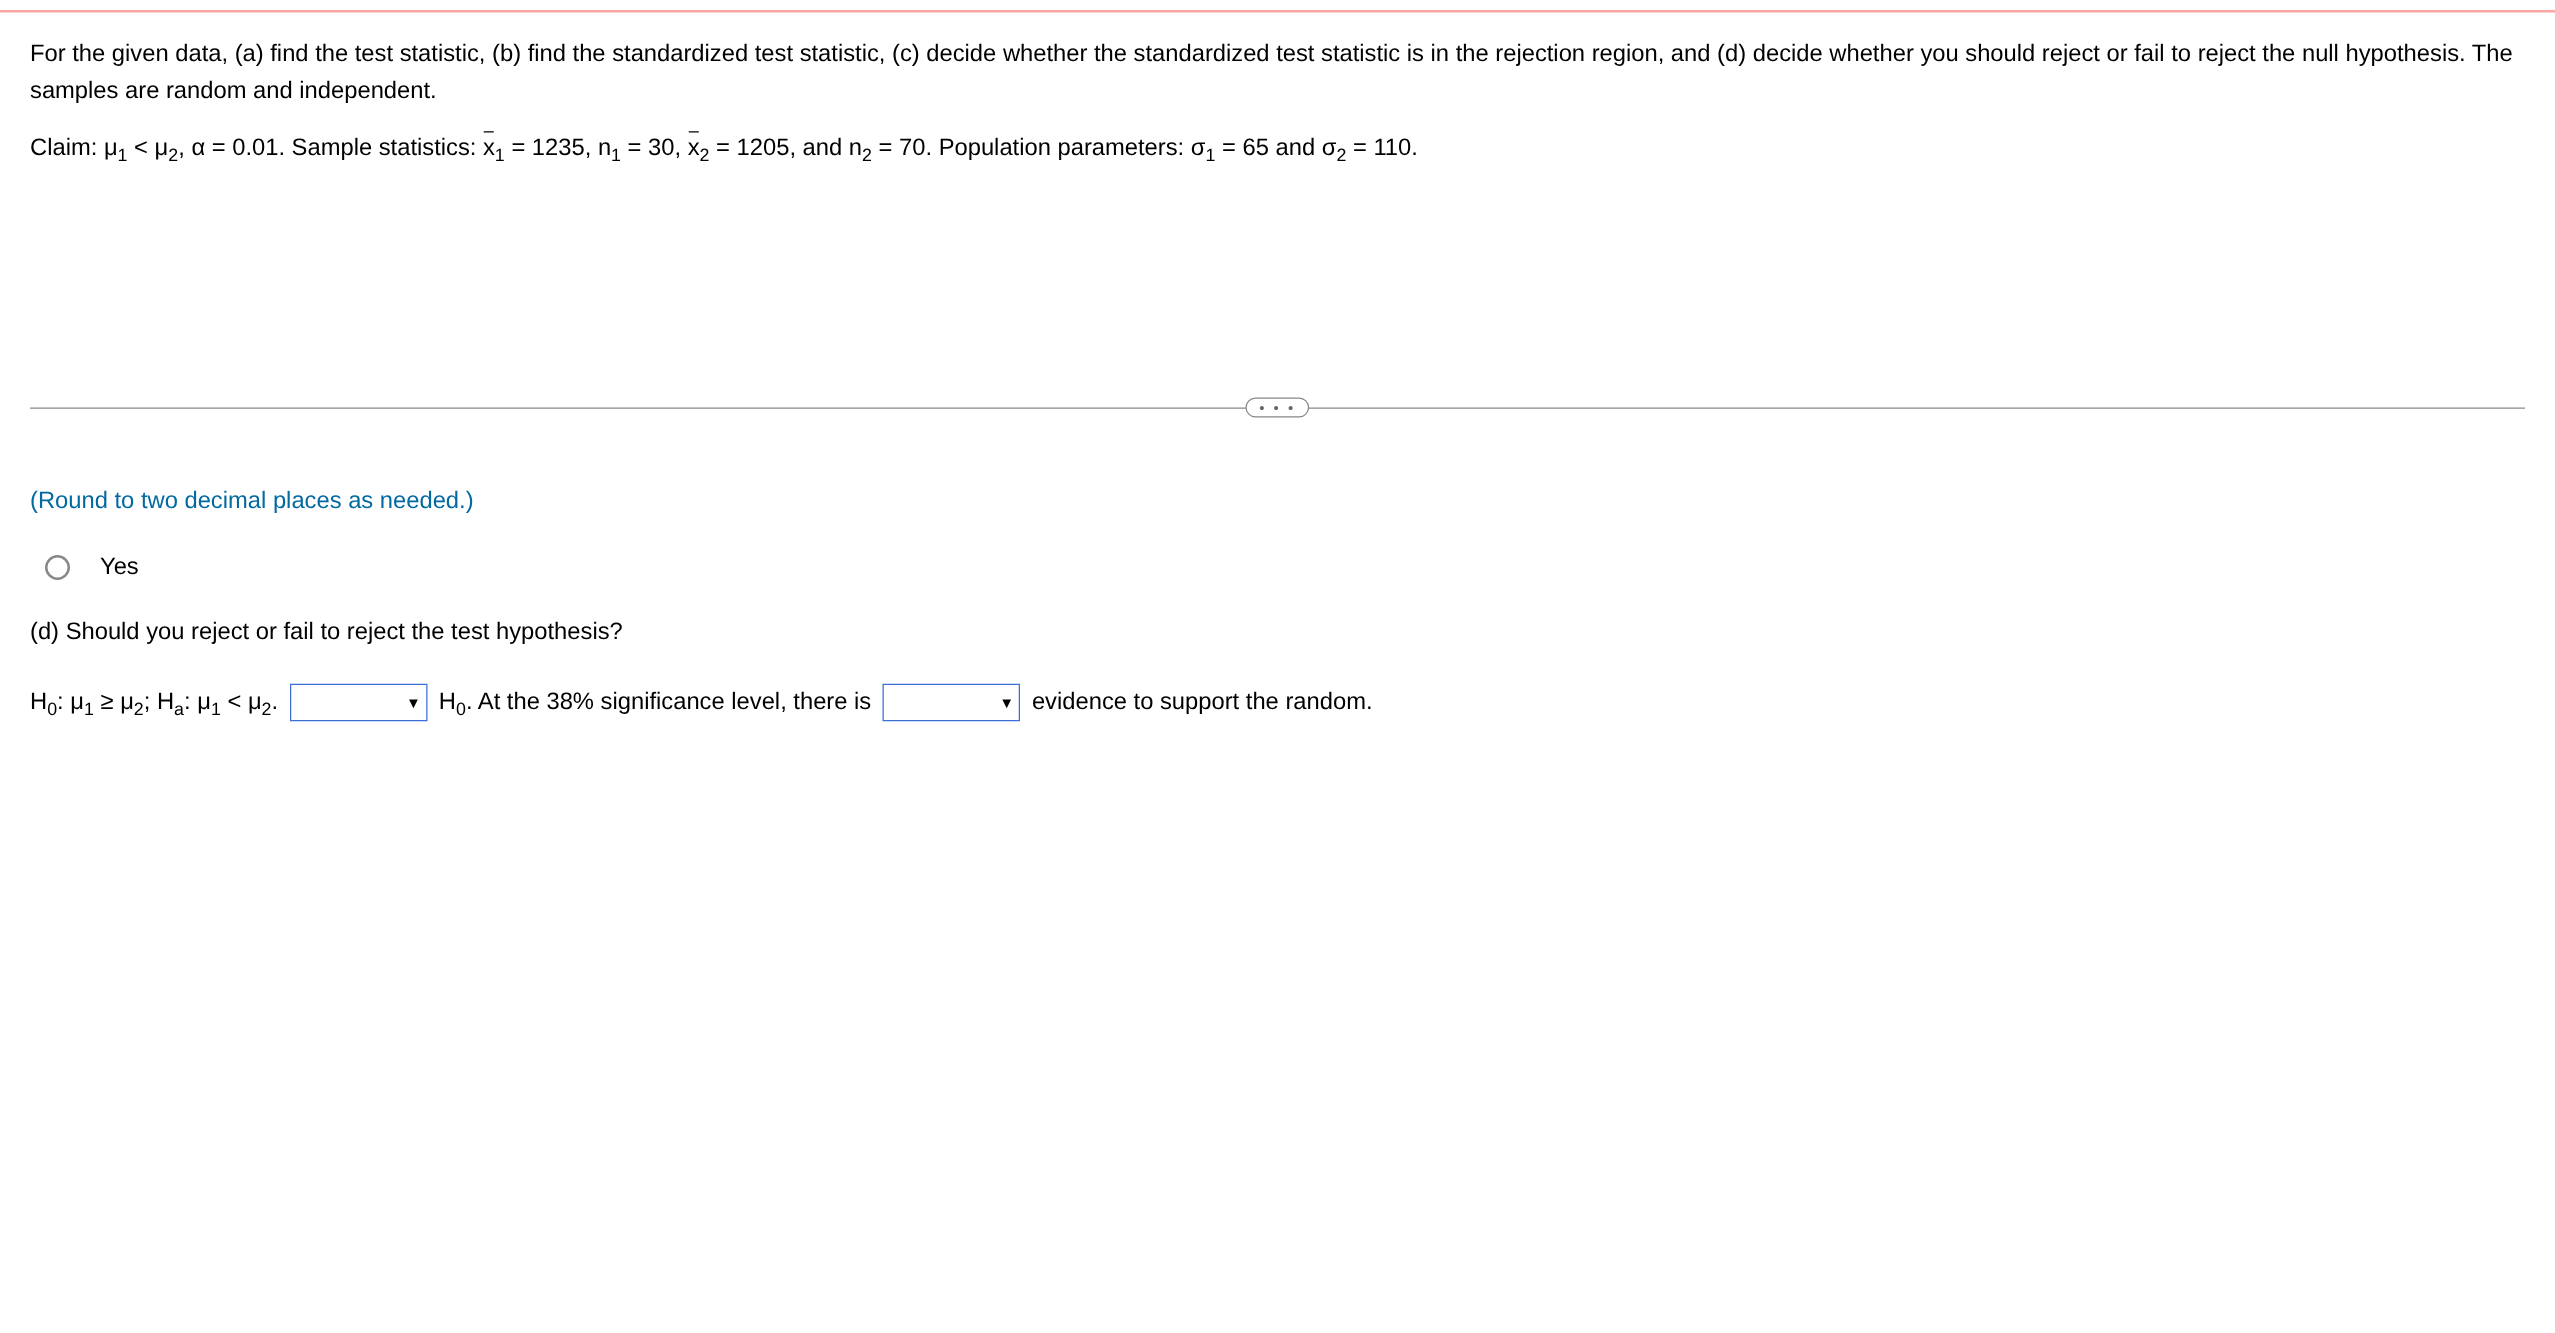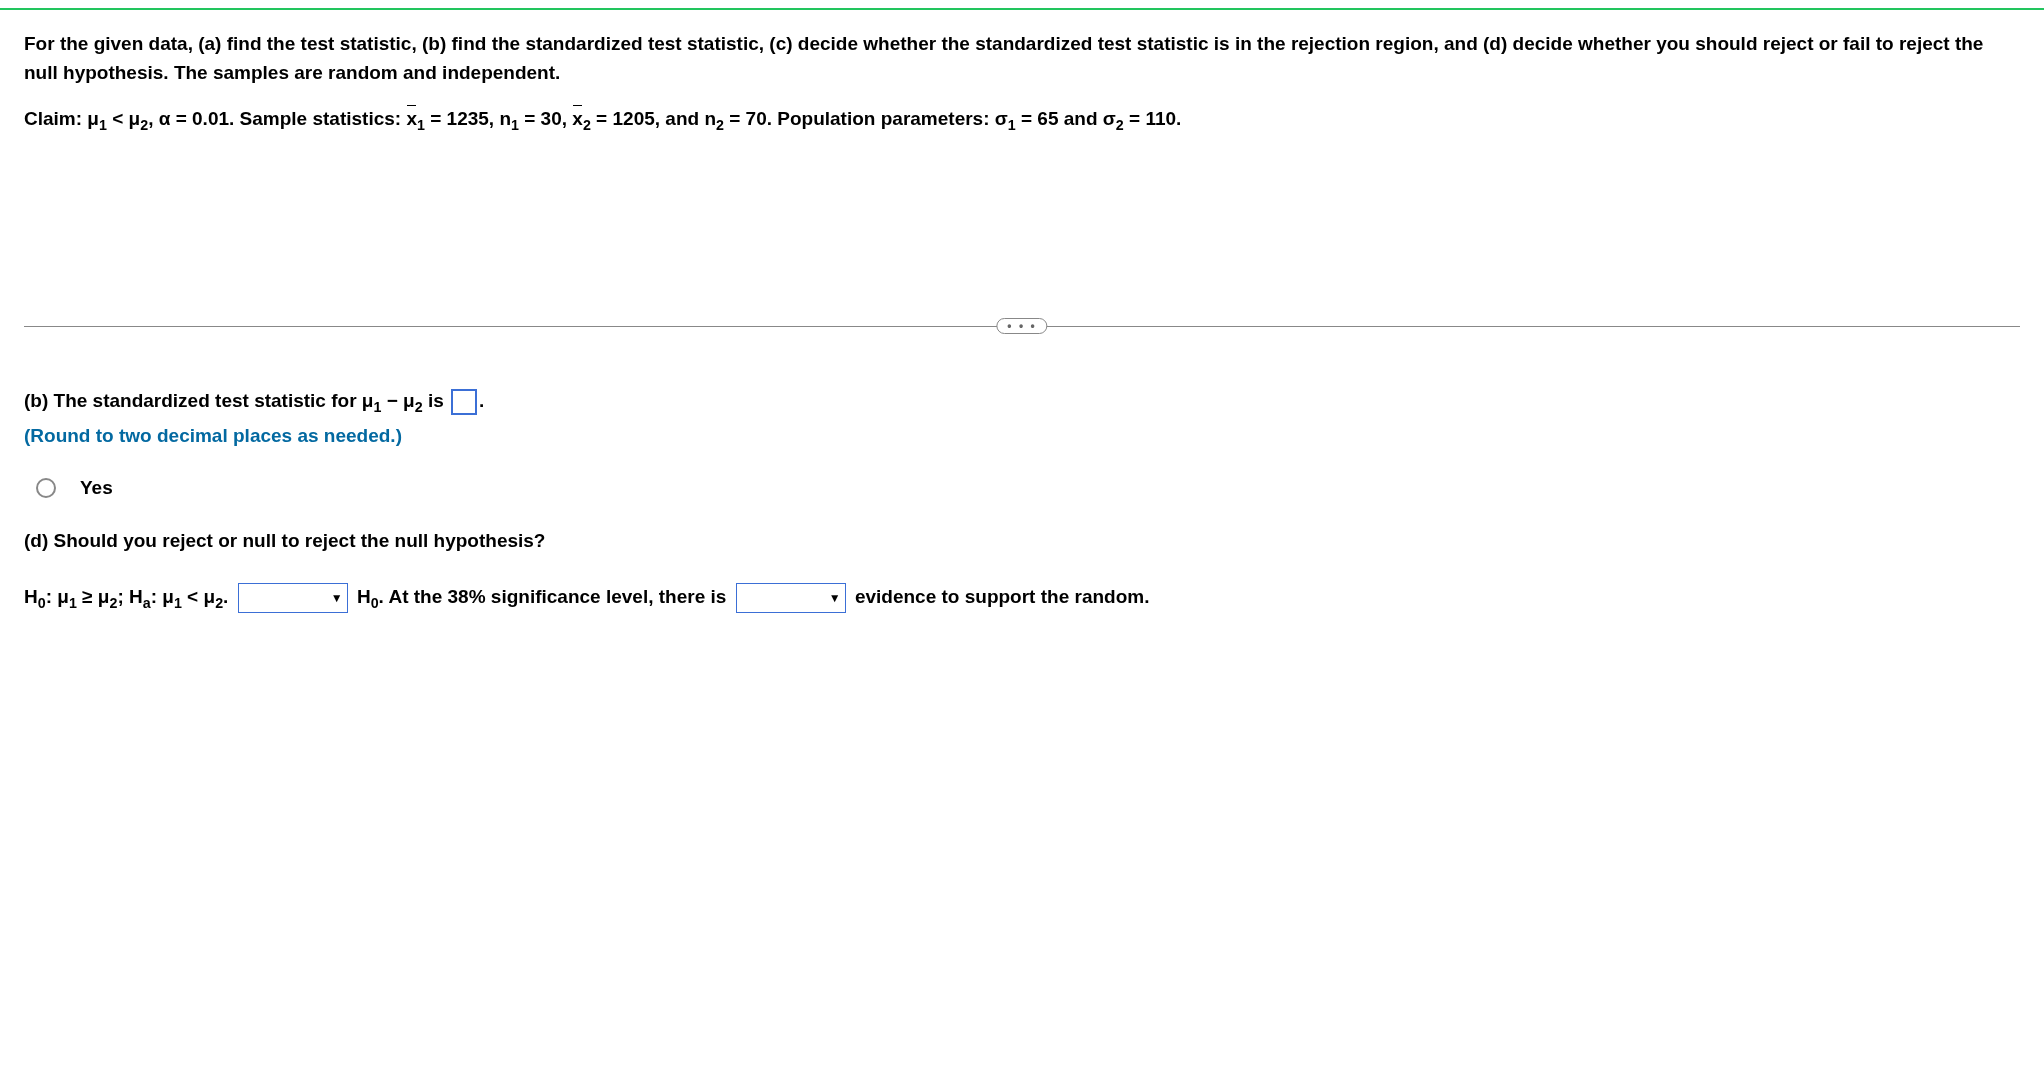--- a/index.html
+++ b/index.html
@@ -8,23 +8,22 @@
       padding: 0;
     }
     body {
       font-family: Arial, Helvetica, sans-serif;
       font-size: 19px;
       color: #000;
       background: #fff;
       padding: 8px 0;
     }
     .container {
-      border-top: 2px solid #22c55e;
+      border-top: 2px solid #fca5a5;
       padding: 20px 24px;
-      font-weight: bold;
     }
     .problem-text {
       line-height: 1.5;
       margin-bottom: 8px;
     }
     .claim-line {
       line-height: 1.5;
       margin-top: 18px;
     }
     .divider-wrap {
@@ -132,37 +131,34 @@
     <span>Claim: μ</span><sub>1</sub><span> &lt; μ</span><sub>2</sub><span>, α = 0.01. Sample statistics: </span><span class="xbar">x</span><sub>1</sub><span> = 1235, n</span><sub>1</sub><span> = 30, </span><span class="xbar">x</span><sub>2</sub><span> = 1205, and n</span><sub>2</sub><span> = 70. Population parameters: σ</span><sub>1</sub><span> = 65 and σ</span><sub>2</sub><span> = 110.</span>
   </div>
 
   <div class="divider-wrap">
     <div class="divider-line"></div>
     <div class="divider-pill">• • •</div>
   </div>
 
 
   <div class="question-block">
-    <div>
-      <span>(b) The standardized test statistic for μ</span><sub>1</sub><span> − μ</span><sub>2</sub><span> is </span><span class="answer-box"></span><span>.</span>
-    </div>
     <div class="hint">(Round to two decimal places as needed.)</div>
   </div>
 
   <div class="question-block">
     <div class="radio-group">
       <div class="radio-item">
         <div class="radio-circle"></div>
         <span>Yes</span>
       </div>
     </div>
   </div>
 
   <div class="question-block">
-    <div>(d) Should you reject or null to reject the null hypothesis?</div>
+    <div>(d) Should you reject or fail to reject the test hypothesis?</div>
   </div>
 
   <div class="conclusion-line">
     <span>H</span><sub>0</sub><span>: μ</span><sub>1</sub><span> ≥ μ</span><sub>2</sub><span>; H</span><sub>a</sub><span>: μ</span><sub>1</sub><span> &lt; μ</span><sub>2</sub><span>. </span>
     <span class="dropdown">
         <span class="dropdown-arrow">▼</span>
       </span>
     <span> H</span><sub>0</sub><span>. At the 38% significance level, there is </span>
     <span class="dropdown">
         <span class="dropdown-arrow">▼</span>

